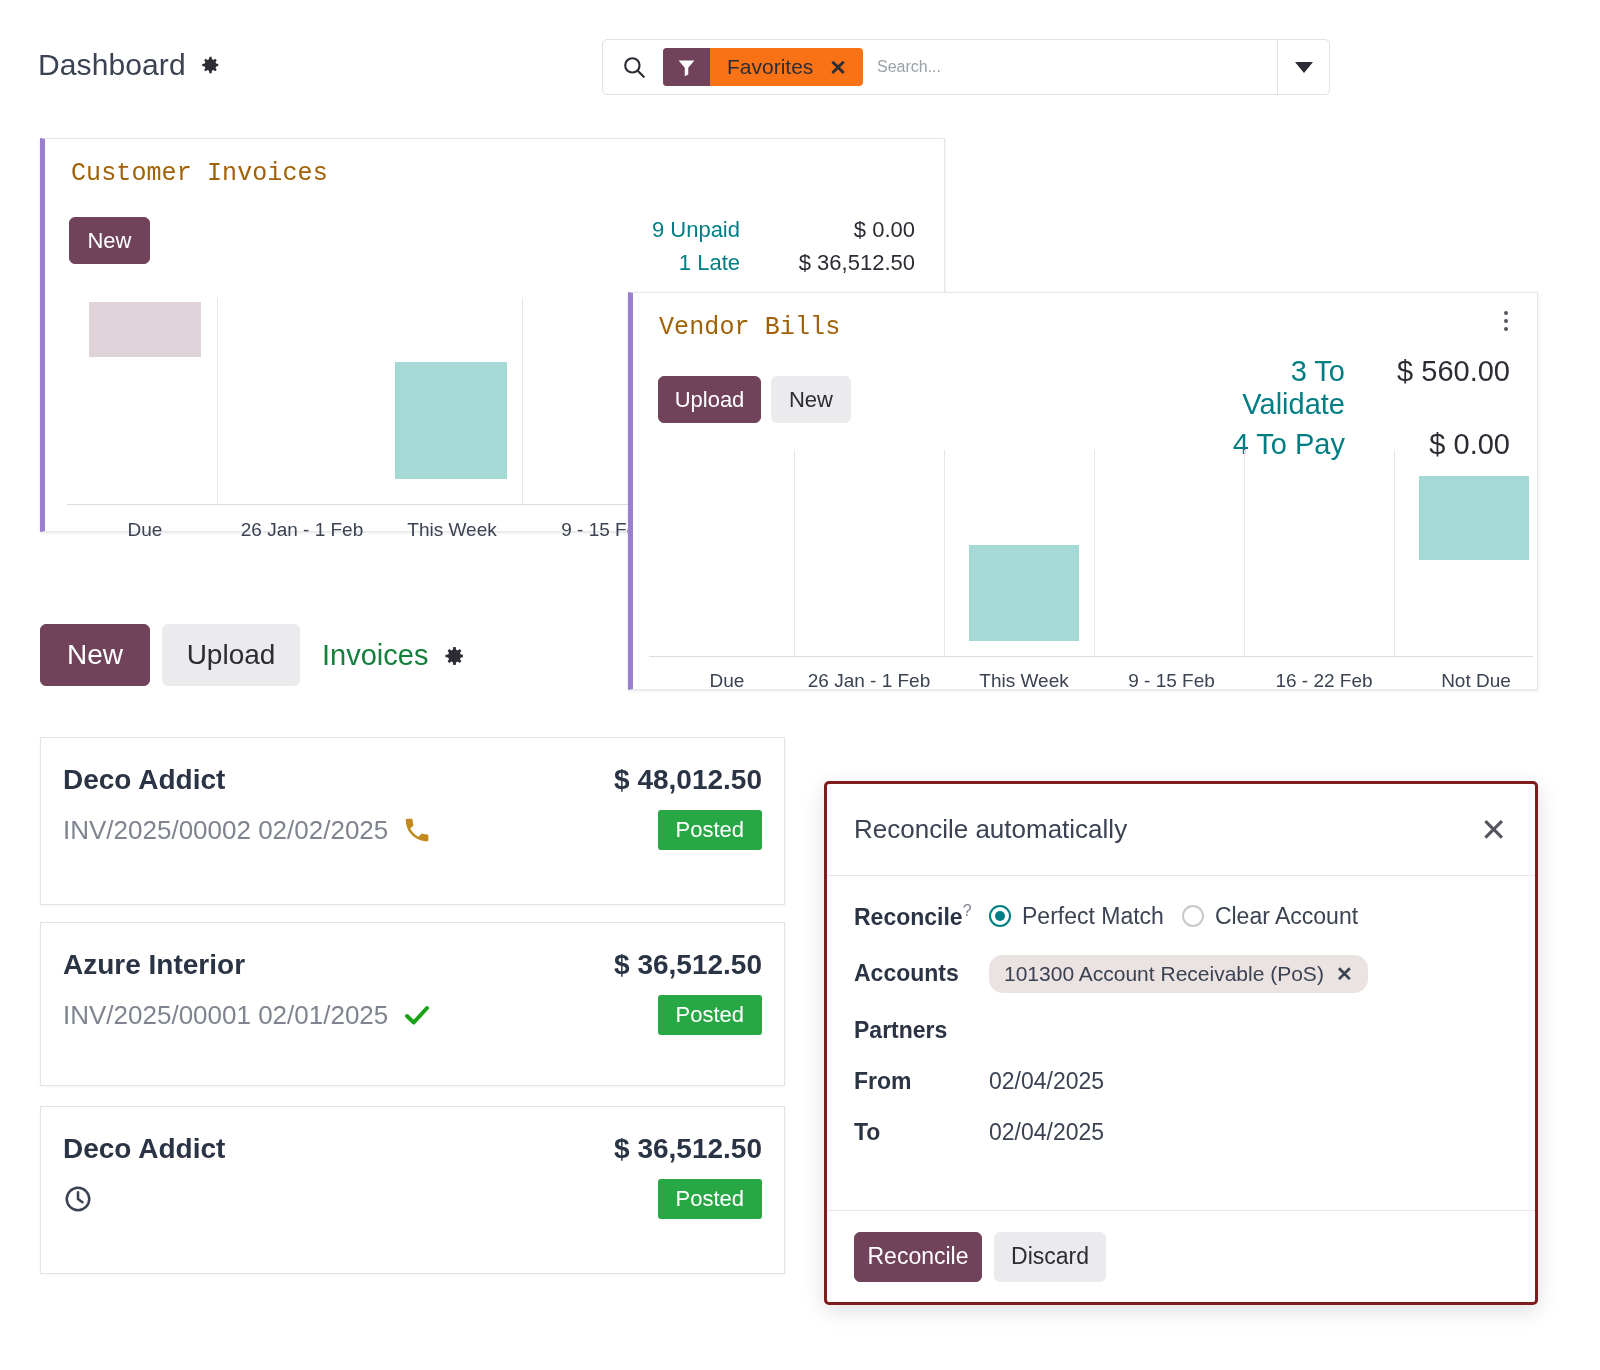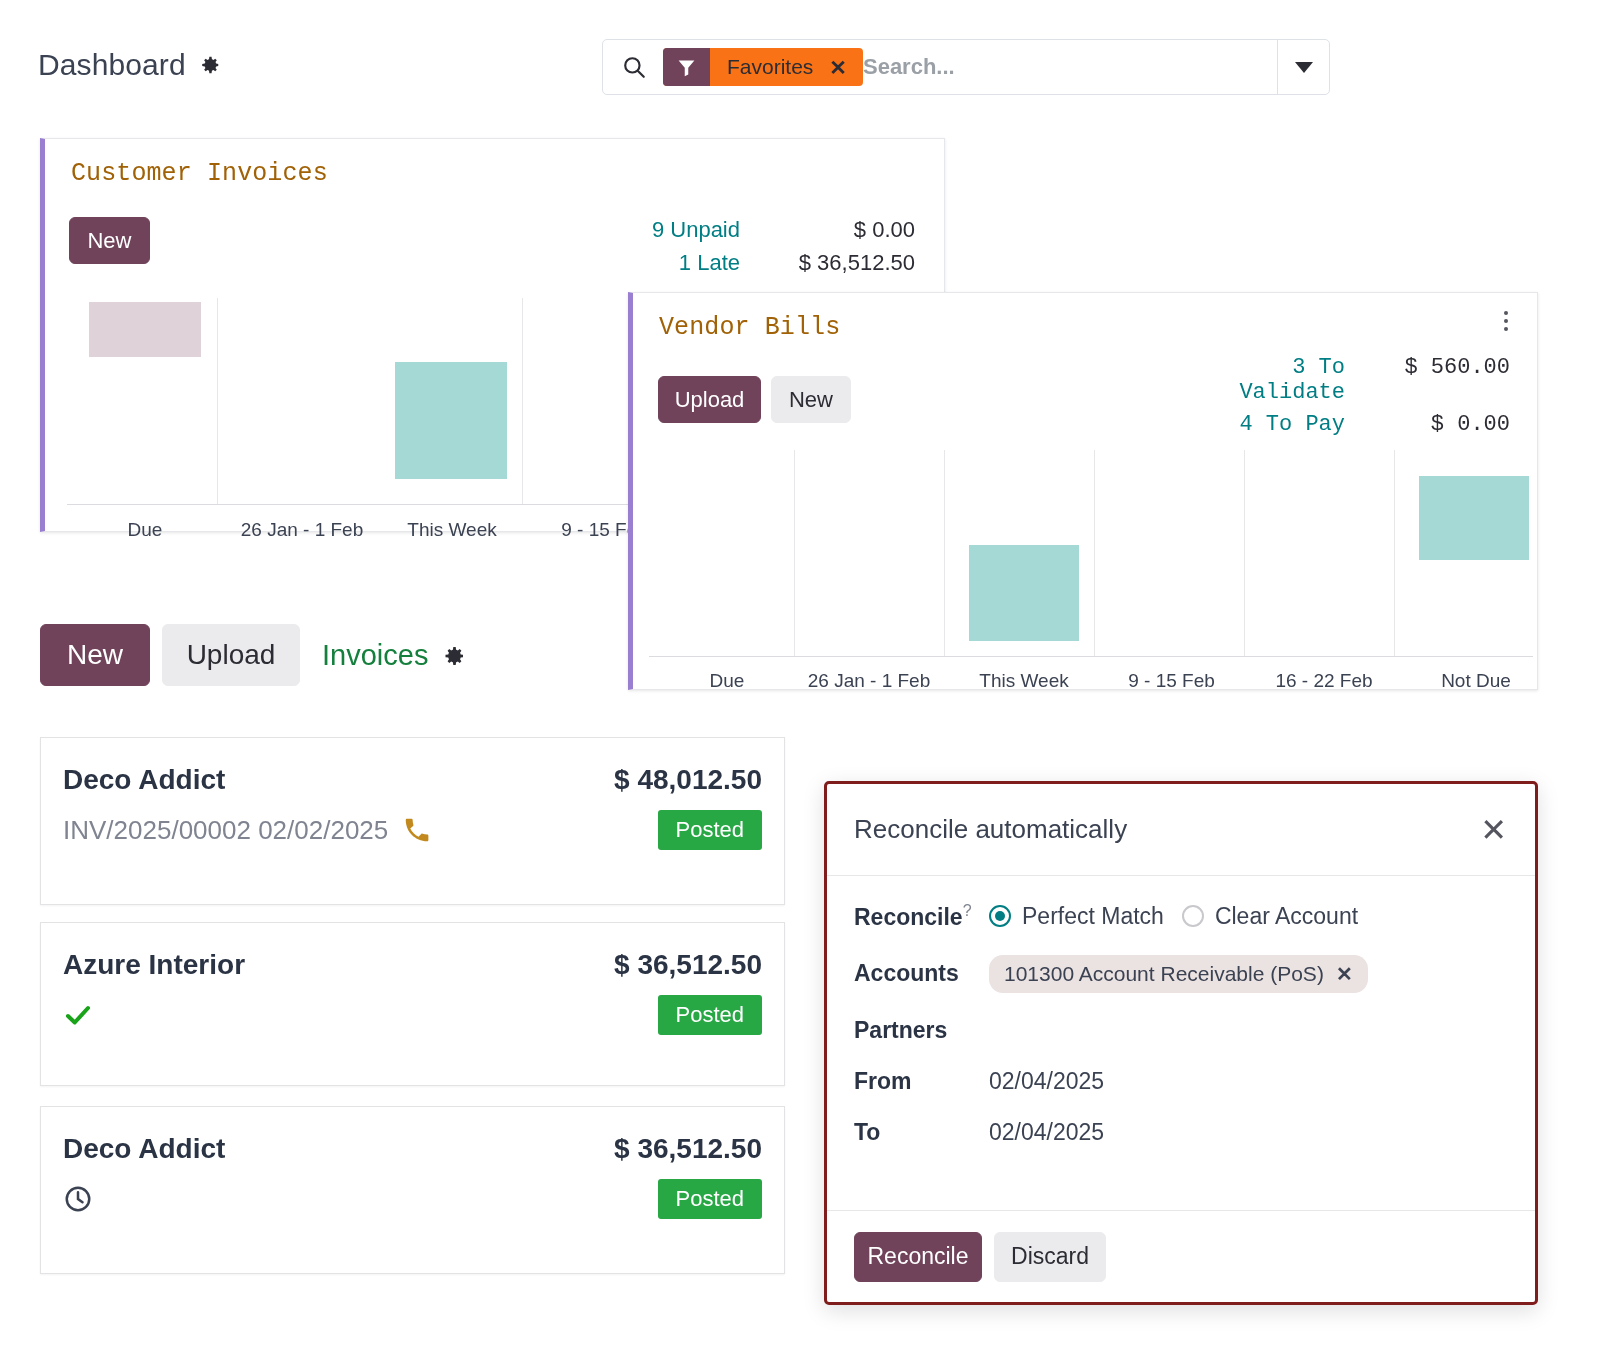--- a/index.html
+++ b/index.html
@@ -49,21 +49,21 @@
     display: flex; align-items: center; justify-content: center;
   }
   .facet-label {
     display: flex; align-items: center; gap: 16px;
     padding: 0 16px 0 17px; font-size: 21px; color: #2c2c34;
   }
   .facet-x { font-size: 21px; font-weight: bold; color: #2c2c34; line-height: 1; }
   #search-input {
     flex: 1 1 auto; border: none; outline: none; background: transparent;
     font-family: "Liberation Sans", sans-serif;
-    font-size: 22px; color: #3b4252; height: 40px; font-weight: bold;
+    font-size: 16px; color: #3b4252; margin-left: 14px; height: 40px;
   }
   #search-input::placeholder { color: #9aa0a6; }
   #search-dropdown-toggle {
     width: 52px; height: 54px; border-left: 1px solid #dee2e6;
     display: flex; align-items: center; justify-content: center; flex: 0 0 auto;
   }
   .caret-down {
     width: 0; height: 0;
     border-left: 9px solid transparent; border-right: 9px solid transparent;
     border-top: 11px solid #2c2c34;
@@ -134,21 +134,21 @@
   #vb-menu i { width: 4px; height: 4px; border-radius: 50%; background: #55555f; display: block; }
   #vb-upload-btn {
     position: absolute; left: 25px; top: 83px;
     width: 103px; height: 47px; font-size: 22px;
   }
   #vb-new-btn {
     position: absolute; left: 138px; top: 83px;
     width: 80px; height: 47px; font-size: 22px;
   }
   #vb-aggregates { position: absolute; right: 22px; top: 62px; width: 330px; }
-  #vb-aggregates .agg-row { margin-bottom: 7px; font-size: 22px; font-family: Liberation Mono, monospace; }
+  #vb-aggregates .agg-row { margin-bottom: 7px; font-size: 29px; }
   #vb-aggregates .agg-label { width: 160px; }
   #vb-aggregates .agg-value { width: 165px; }
   #vb-chart-area { position: absolute; left: 16px; top: 155px; right: 4px; bottom: 0; }
 
   
   #invoices-toolbar {
     position: absolute; left: 40px; top: 624px;
     display: flex; align-items: center; gap: 12px;
   }
   #inv-new-btn { width: 110px; height: 62px; font-size: 28px; }
@@ -389,20 +389,21 @@
   </div>
 </div>
 
 <div class="invoice-card" style="top:922px; height:164px;">
   <div class="invoice-top">
     <span class="invoice-partner">Azure Interior</span>
     <span class="invoice-amount">$ 36,512.50</span>
   </div>
   <div class="invoice-bottom">
     <span class="invoice-ref">
+      <span>INV/2025/00001 02/01/2025</span>
       <span class="state-icon">
         <svg width="30" height="30" viewBox="0 0 24 24" fill="none" stroke="#19a319" stroke-width="3.2" stroke-linecap="round" stroke-linejoin="round">
           <path d="M4 12.8 9.4 18 20 6.4"></path>
         </svg>
       </span>
     </span>
     <span class="badge-posted">Posted</span>
   </div>
 </div>
 

